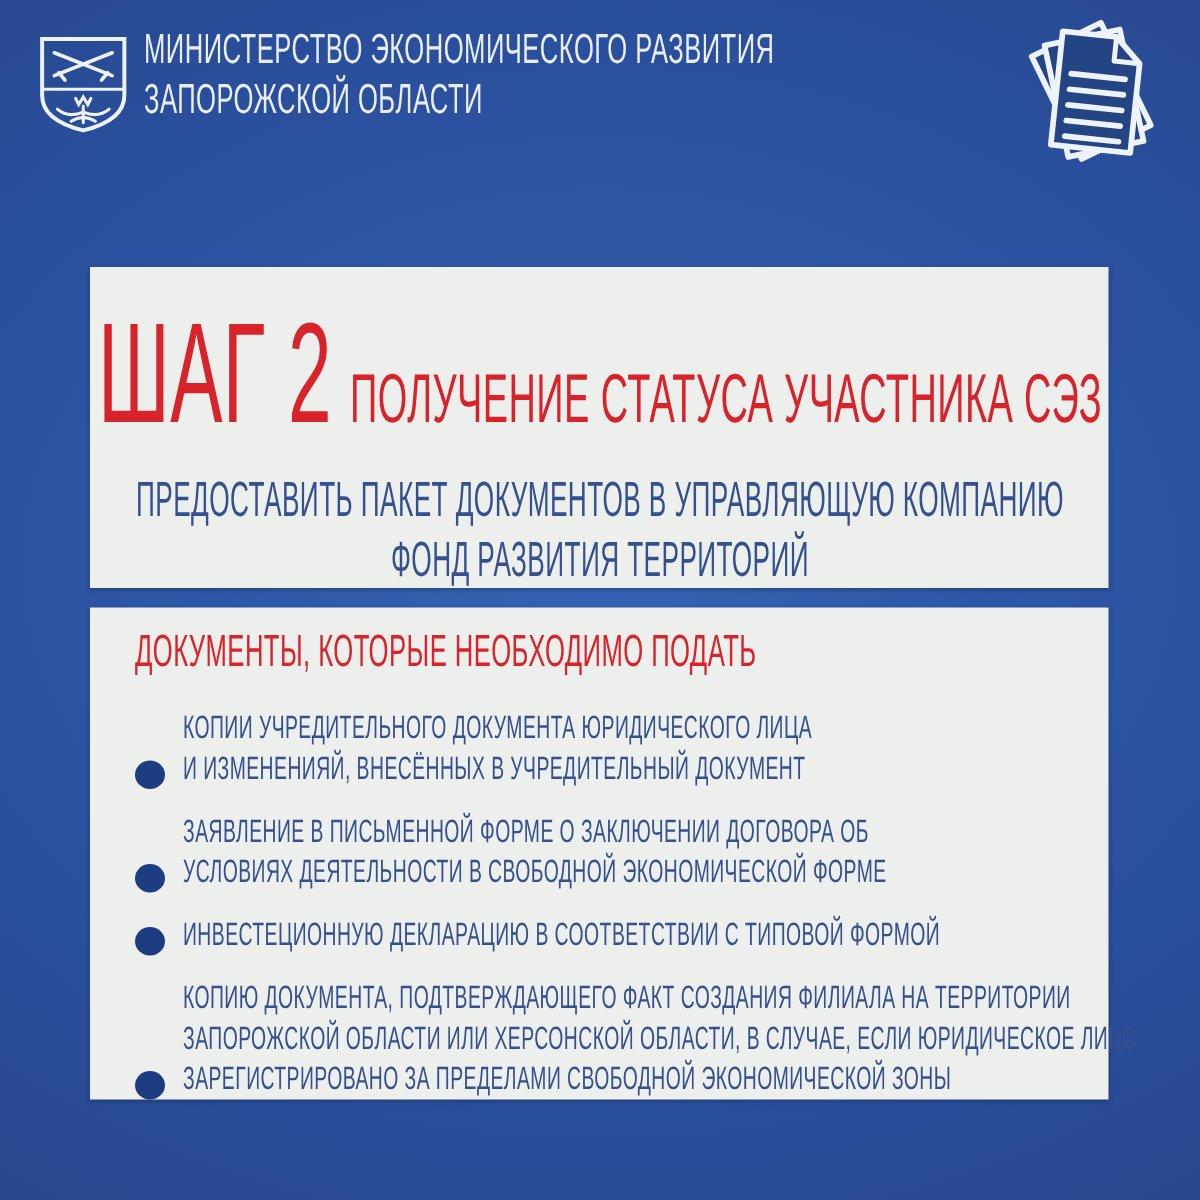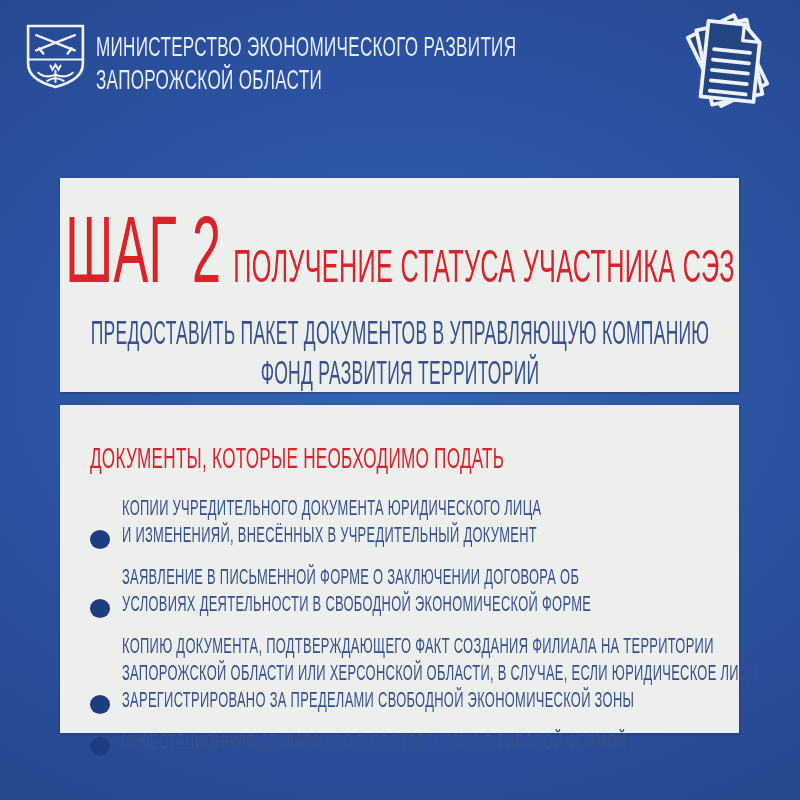--- a/index.html
+++ b/index.html
@@ -9,36 +9,36 @@
     background:radial-gradient(ellipse 115% 85% at 50% 47%, #3364b3 0%, #2b51a0 45%, #22407f 100%);
   }
   
   .cnd{display:block;width:max-content;white-space:nowrap;letter-spacing:.5px;}
   .cnd.center{margin-left:50%;transform:translateX(-50%) scaleX(var(--sx,.6));}
   .cnd.left{transform-origin:0 50%;transform:scaleX(var(--sx,.6));}
 
   
   .header{position:absolute;left:0;top:0;width:100%;height:130px;}
   .logo{position:absolute;left:25px;top:23px;width:61px;height:67px;}
-  .ministry{position:absolute;left:96px;top:30px;color:#e9eef9;}
+  .ministry{position:absolute;left:96px;top:16px;color:#e9eef9;}
   .ministry .line{font-size:28px;line-height:33px;--sx:.61;}
   .doc-icon{position:absolute;top:8px;right:16px;width:114px;height:114px;}
 
   
   .card{position:absolute;left:60px;width:679px;background:#edefed;box-shadow:0 1px 3px rgba(0,0,0,.25);}
   .card-step{top:158px;height:214px;margin-top:20px;}
   .card-docs{top:405px;height:328px;}
 
   .title-row{margin-top:24px;line-height:1;--sx:.55;}
   .step-label{font-size:95px;color:#d8232b;}
   .step-title{font-size:46px;color:#d8232b;margin-left:22px;}
   .subtitle1{margin-top:16px;font-size:33px;line-height:40px;color:#35508f;--sx:.53;}
   .subtitle2{font-size:33px;line-height:40px;color:#35508f;--sx:.53;}
 
-  .docs-inner{padding:36px 30px 0 30px;}
+  .docs-inner{padding:13px 30px 0 30px;}
   .docs-heading{font-size:30px;line-height:34px;color:#d8232b;--sx:.57;margin-bottom:20px;}
   .doc-item{display:flex;align-items:flex-end;margin-bottom:15px;}
   .bullet{flex:0 0 auto;width:20px;height:19px;border-radius:50%;background:#1e3c82;margin:4px 12px 0 0;}
   .item-lines{min-width:0;}
   .item-lines .line{font-size:21.5px;line-height:27px;color:#35508f;--sx:.60;}
 </style>
 </head>
 <body>
 
 <div class="canvas">
@@ -112,29 +112,29 @@
         <span class="bullet"></span>
         <div class="item-lines">
           <span class="cnd left line">ЗАЯВЛЕНИЕ В ПИСЬМЕННОЙ ФОРМЕ О ЗАКЛЮЧЕНИИ ДОГОВОРА ОБ</span>
           <span class="cnd left line">УСЛОВИЯХ ДЕЯТЕЛЬНОСТИ В СВОБОДНОЙ ЭКОНОМИЧЕСКОЙ ФОРМЕ</span>
         </div>
       </div>
 
       <div class="doc-item">
         <span class="bullet"></span>
         <div class="item-lines">
-          <span class="cnd left line">КОПИЮ ДОКУМЕНТА, ПОДТВЕРЖДАЮЩЕГО ФАКТ СОЗДАНИЯ ФИЛИАЛА НА ТЕРРИТОРИИ</span>
-          <span class="cnd left line">ЗАПОРОЖСКОЙ ОБЛАСТИ ИЛИ ХЕРСОНСКОЙ ОБЛАСТИ, В СЛУЧАЕ, ЕСЛИ ЮРИДИЧЕСКОЕ ЛИЦО</span>
-          <span class="cnd left line">ЗАРЕГИСТРИРОВАНО ЗА ПРЕДЕЛАМИ СВОБОДНОЙ ЭКОНОМИЧЕСКОЙ ЗОНЫ</span>
+          <span class="cnd left line">ИНВЕСТЕЦИОННУЮ ДЕКЛАРАЦИЮ В СООТВЕТСТВИИ С ТИПОВОЙ ФОРМОЙ</span>
         </div>
       </div>
 
       <div class="doc-item">
         <span class="bullet"></span>
         <div class="item-lines">
-          <span class="cnd left line">ИНВЕСТЕЦИОННУЮ ДЕКЛАРАЦИЮ В СООТВЕТСТВИИ С ТИПОВОЙ ФОРМОЙ</span>
+          <span class="cnd left line">КОПИЮ ДОКУМЕНТА, ПОДТВЕРЖДАЮЩЕГО ФАКТ СОЗДАНИЯ ФИЛИАЛА НА ТЕРРИТОРИИ</span>
+          <span class="cnd left line">ЗАПОРОЖСКОЙ ОБЛАСТИ ИЛИ ХЕРСОНСКОЙ ОБЛАСТИ, В СЛУЧАЕ, ЕСЛИ ЮРИДИЧЕСКОЕ ЛИЦО</span>
+          <span class="cnd left line">ЗАРЕГИСТРИРОВАНО ЗА ПРЕДЕЛАМИ СВОБОДНОЙ ЭКОНОМИЧЕСКОЙ ЗОНЫ</span>
         </div>
       </div>
 
     </div>
   </div>
 
 </div>
 
 </body></html>

